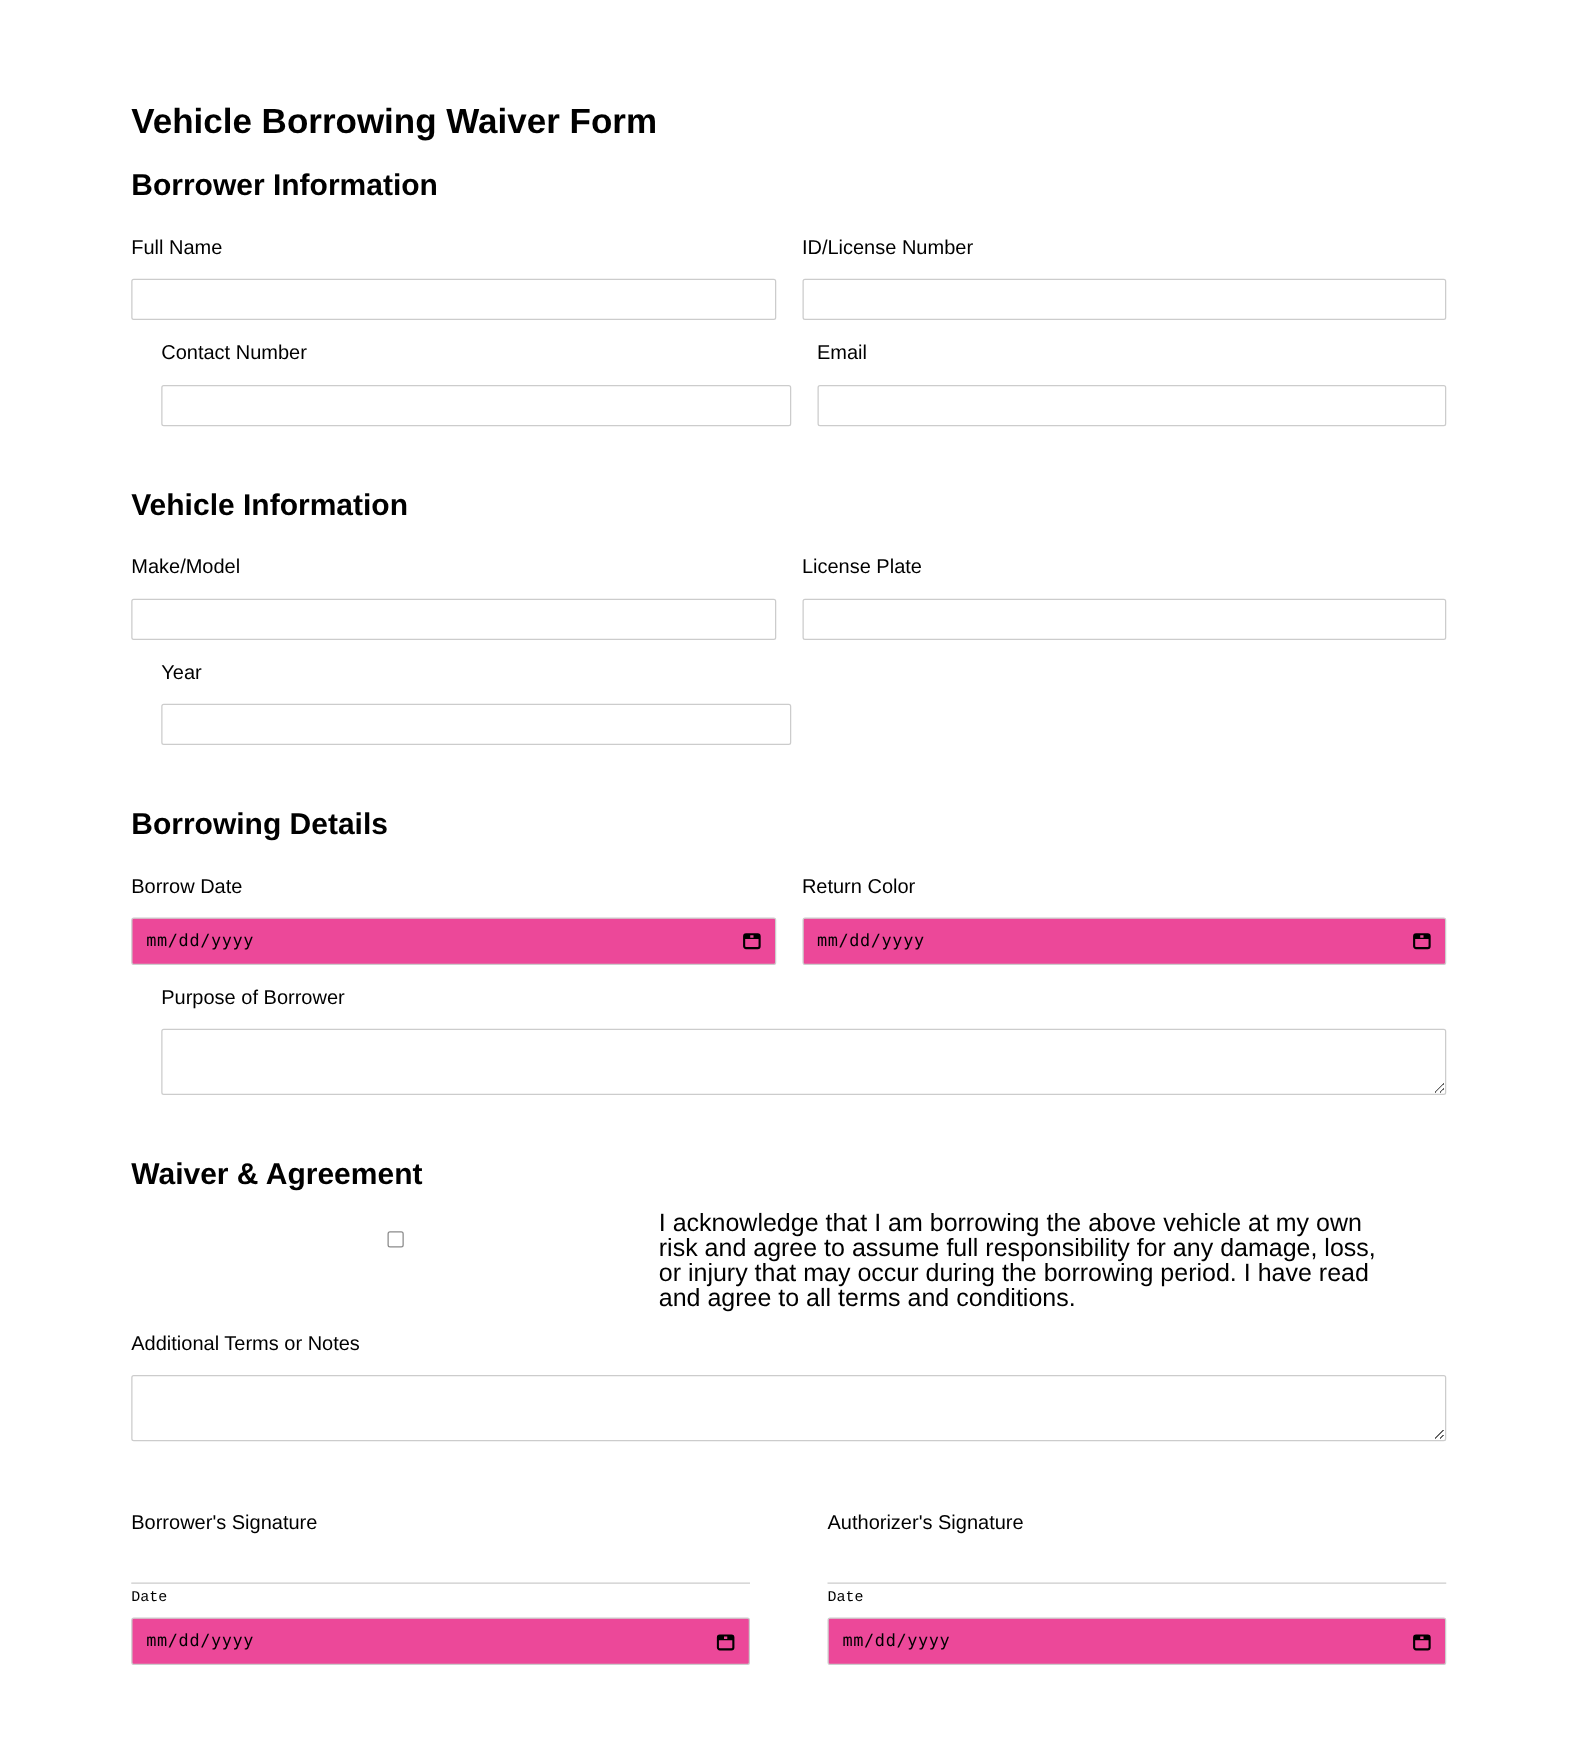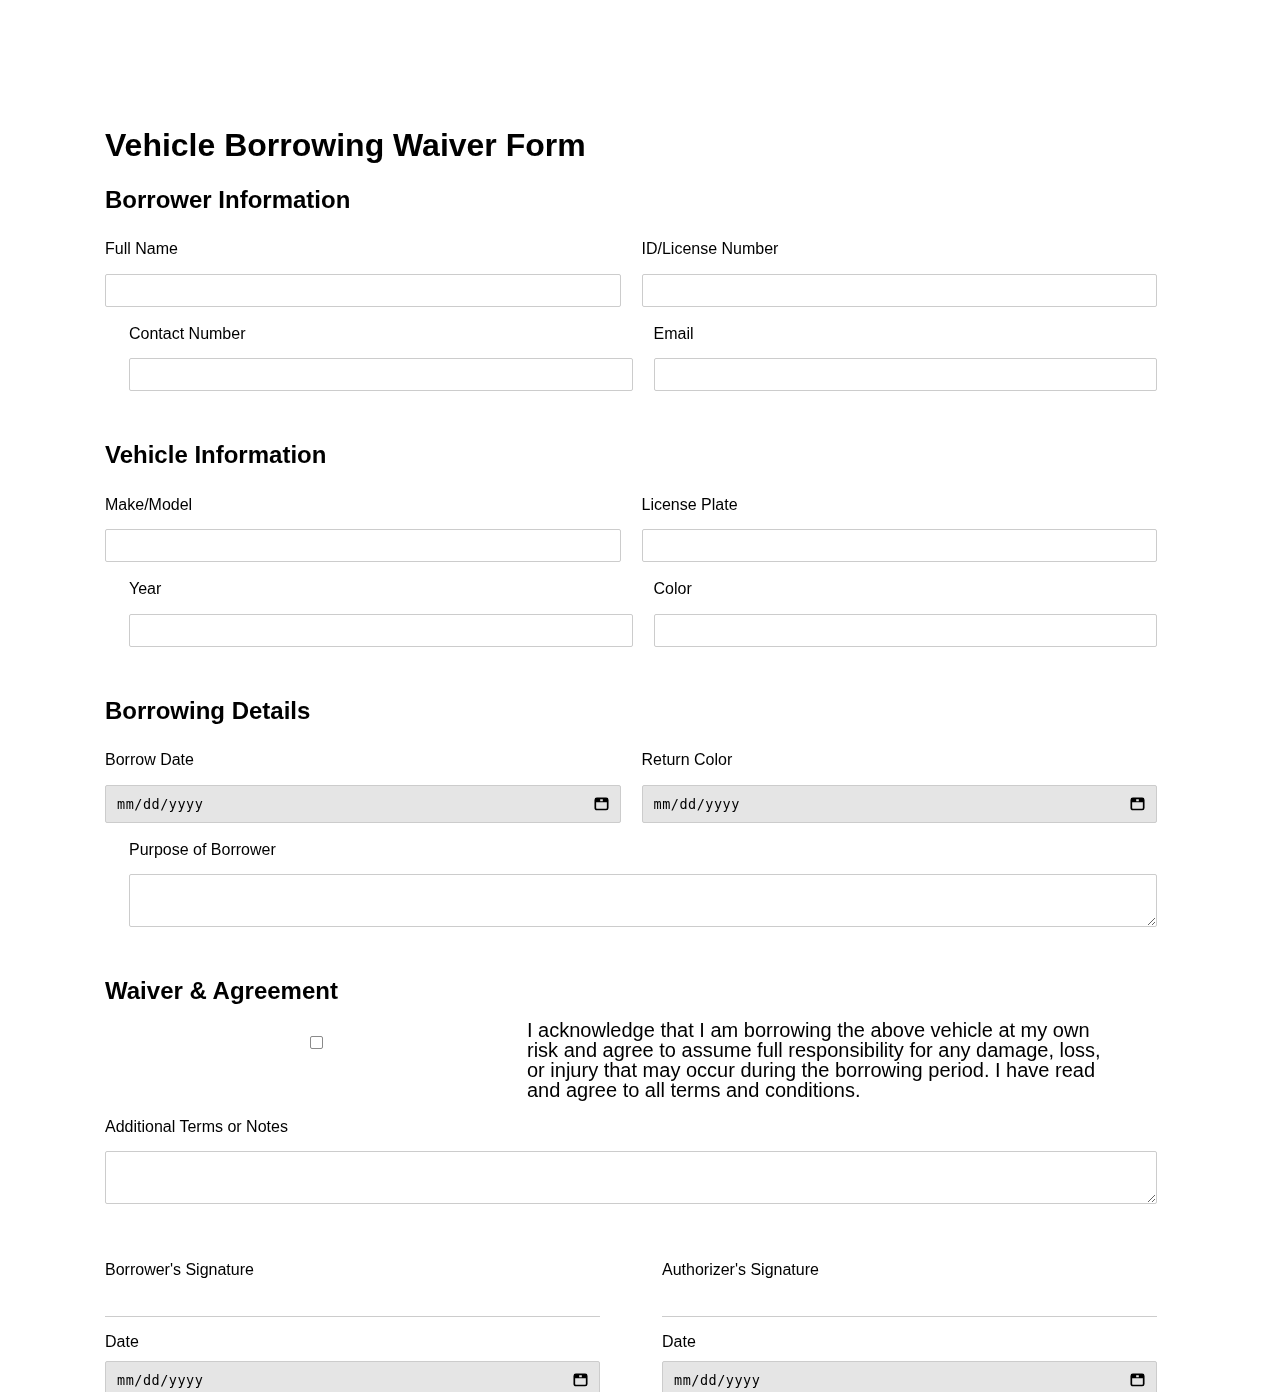--- a/index.html
+++ b/index.html
@@ -5,21 +5,21 @@
   * { box-sizing: border-box; margin: 0; padding: 0; }
   html, body { background: #fff; }
   body {
     width: 1263px;
     color: #000;
     font-family: "Liberation Sans", sans-serif;
     font-size: 16px;
   }
   .page { width: 1052px; margin-left: 105px; padding-top: 81px; padding-bottom: 102px; }
 
-  h1.form-title { font-size: 32px; line-height: 1.15; font-weight: 700; margin-top: 46px; }
+  h1.form-title { font-size: 28px; line-height: 1.15; font-weight: 700; }
 
   .section { margin-top: 50px; }
   .section.first { margin-top: 22px; }
   .section h2 { font-size: 24px; line-height: 1.15; font-weight: 700; }
 
   .row { display: grid; grid-template-columns: 1fr 1fr; column-gap: 21px; margin-top: 27px; }
   .row + .row { margin-top: 18px; margin-left: 24px; }
   .row.single { grid-template-columns: 1fr; }
 
   .field-label { display: block; font-size: 16px; line-height: 1.15; margin-bottom: 15px; }
@@ -27,21 +27,21 @@
   input.text-input {
     width: 100%; height: 33px;
     border: 1px solid #ccc; border-radius: 2px;
     background: #fff; padding: 0 10px;
     font: inherit; color: #000;
   }
 
   .date-input {
     width: 100%; height: 38px;
     border: 1px solid #ccc; border-radius: 2px;
-    background: #e5e5e5; padding: 0 11px;
+    background: #ec4899; padding: 0 11px;
     display: flex; align-items: center; justify-content: space-between;
     cursor: default;
   }
   .date-ph {
     font-family: "DejaVu Sans Mono", monospace;
     font-size: 13.5px; letter-spacing: 0.5px; color: #000;
   }
   .cal-icon { display: block; flex: 0 0 auto; }
 
   textarea.big-text {
@@ -59,21 +59,21 @@
     width: 13px; height: 13px; margin-top: 16px;
     border: 1px solid #8a8a8a; border-radius: 2px;
     background: #fff; cursor: pointer;
   }
   .ack-text { font-size: 20px; line-height: 20px; max-width: 585px; }
   .notes-row { margin-top: 18px; }
 
   .sig-grid { display: grid; grid-template-columns: 1fr 1fr; column-gap: 62px; margin-top: 57px; }
   .sig-label { font-size: 16px; line-height: 1.15; }
   .sig-line { margin-top: 37px; height: 0; border-bottom: 1px solid #ccc; }
-  .sig-date-label { display: block; font-size: 16px; line-height: 1.15; margin-top: 16px; }
+  .sig-date-label { display: block; font-size: 12px; line-height: 1.15; margin-top: 5px; font-family: Liberation Mono, monospace; }
   .sig-grid .date-input { margin-top: 9px; }
 </style>
 </head>
 <body>
 
 <div class="page">
 
   <h1 class="form-title">Vehicle Borrowing Waiver Form</h1>
 
   <div class="section first">
@@ -108,24 +108,20 @@
         <input class="text-input" type="text" style="">
       </div>
       <div class="field">
         <label class="field-label">License Plate</label>
         <input class="text-input" type="text" style="">
       </div>
     </div>
     <div class="row">
       <div class="field">
         <label class="field-label">Year</label>
-        <input class="text-input" type="text" style="">
-      </div>
-      <div class="field">
-        <label class="field-label">Color</label>
         <input class="text-input" type="text" style="">
       </div>
     </div>
   </div>
 
   <div class="section">
     <h2>Borrowing Details</h2>
     <div class="row">
       <div class="field">
         <label class="field-label">Borrow Date</label>

